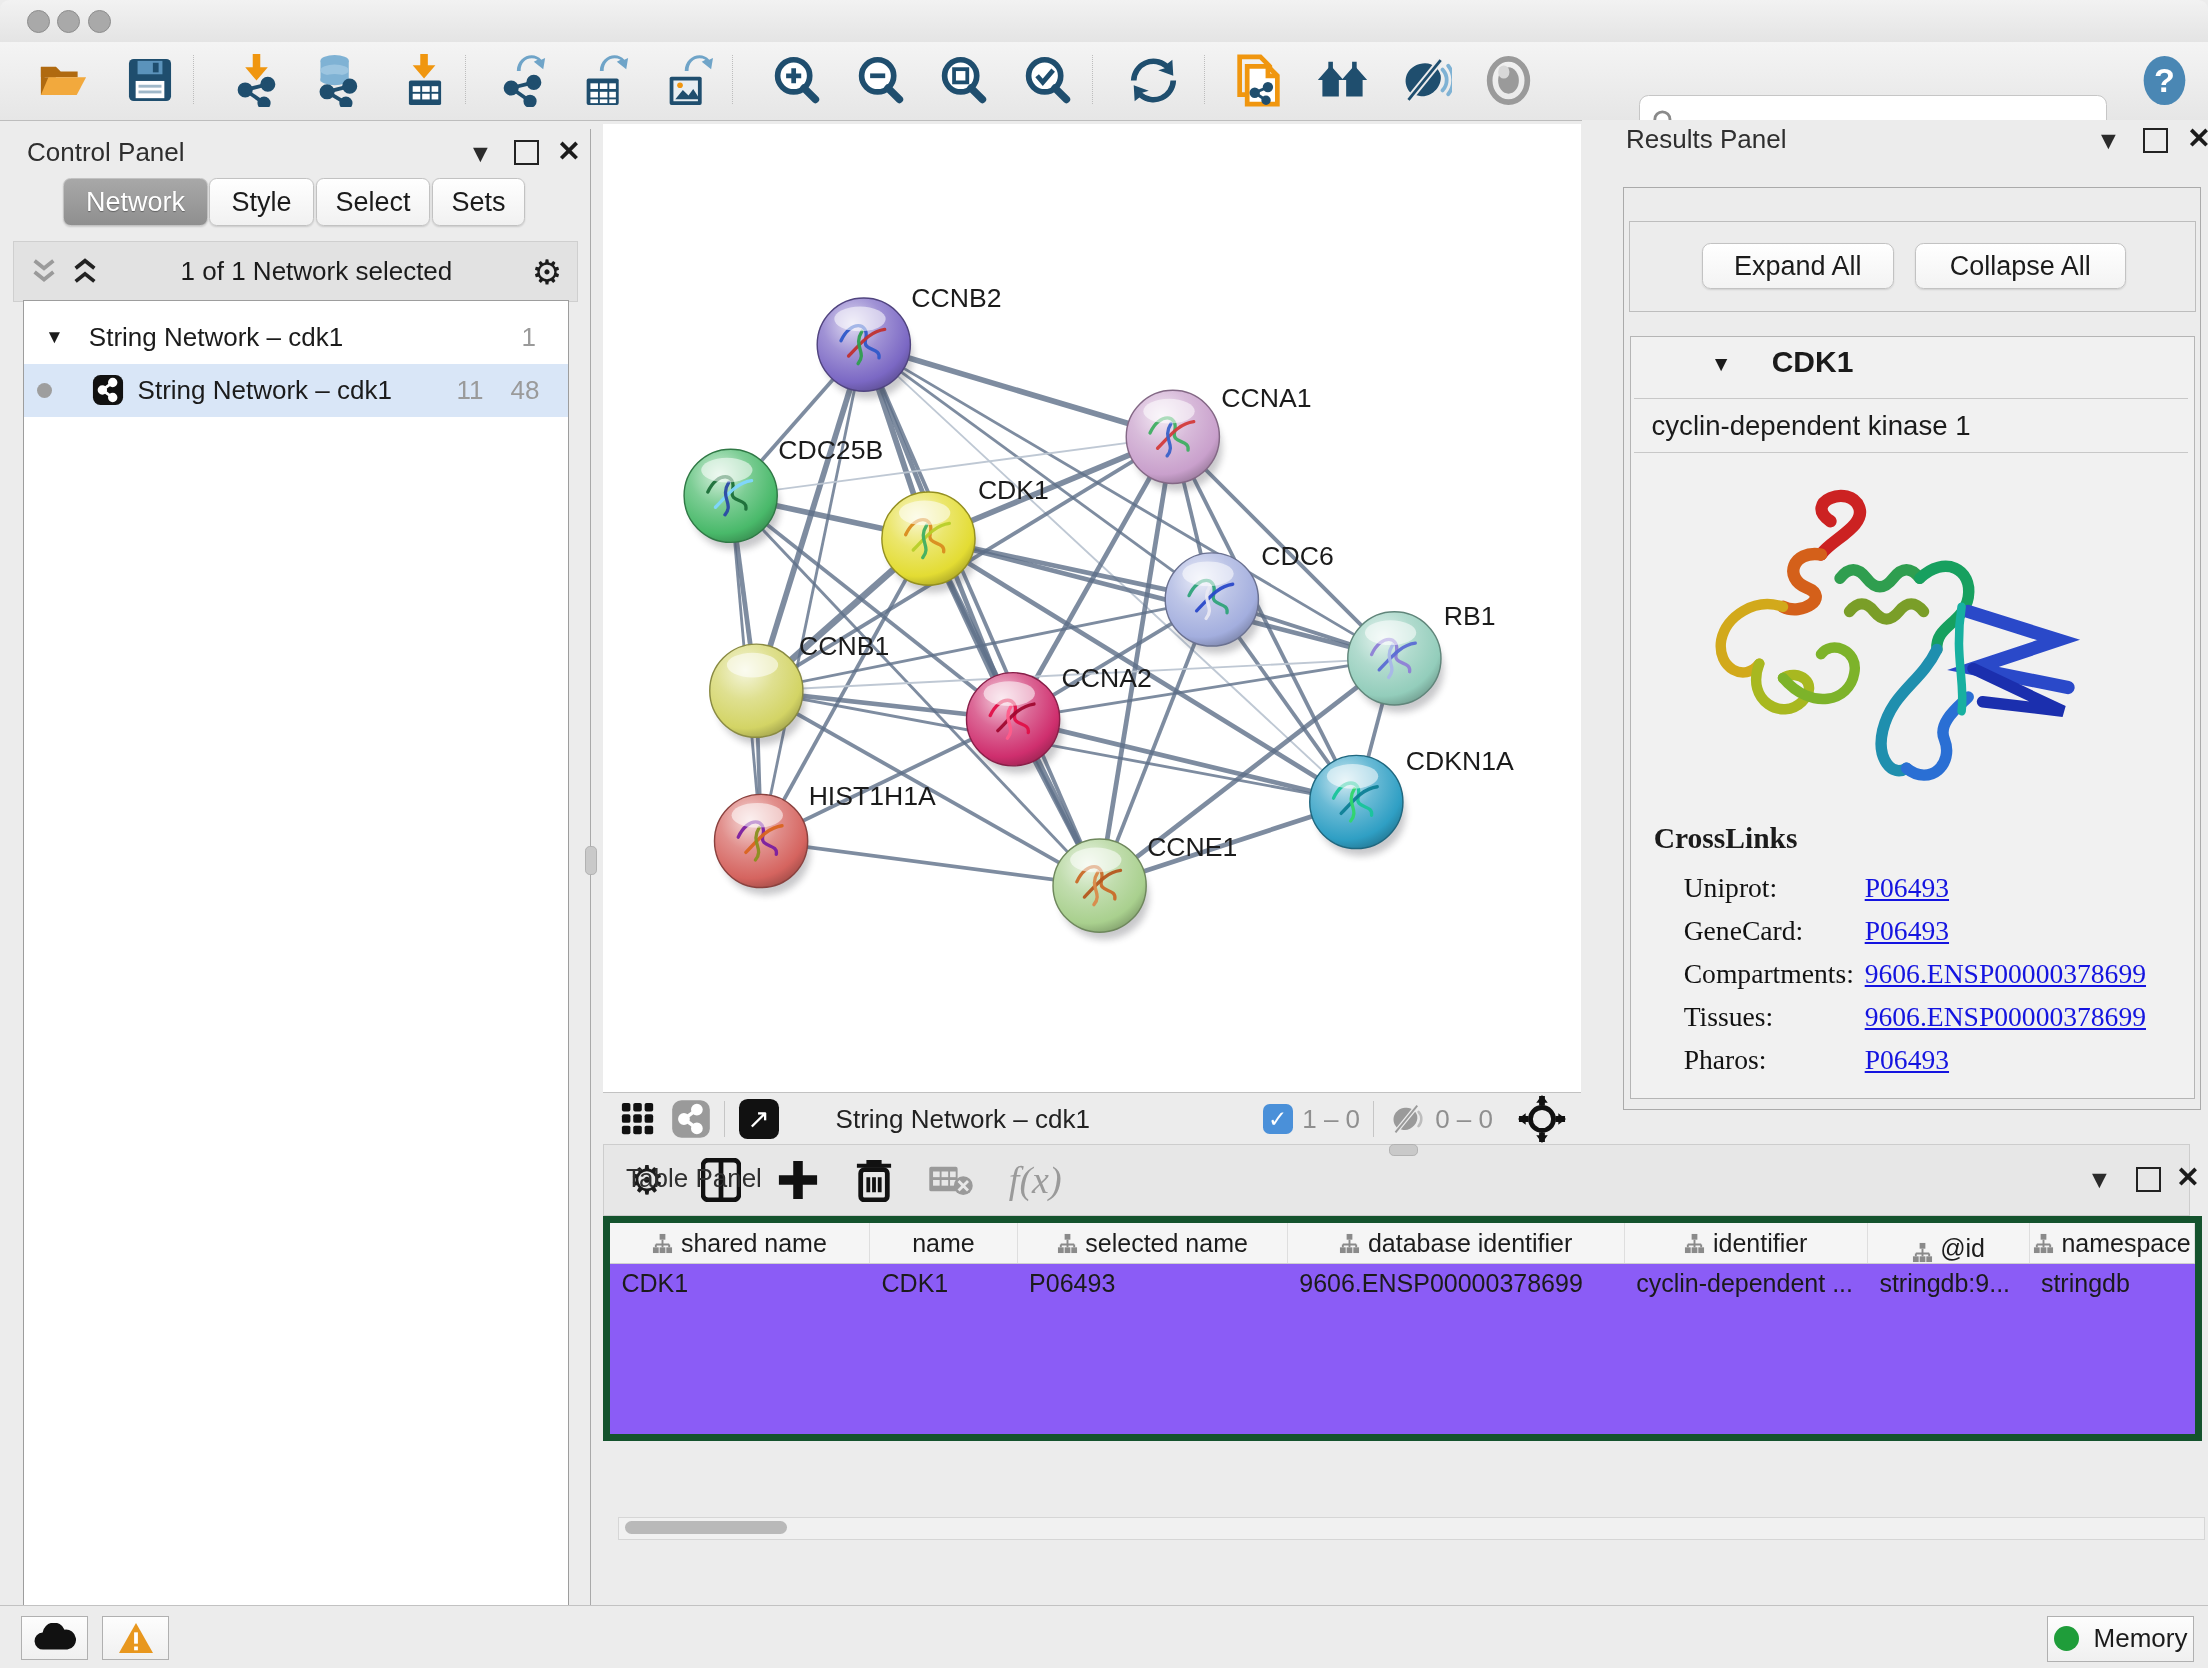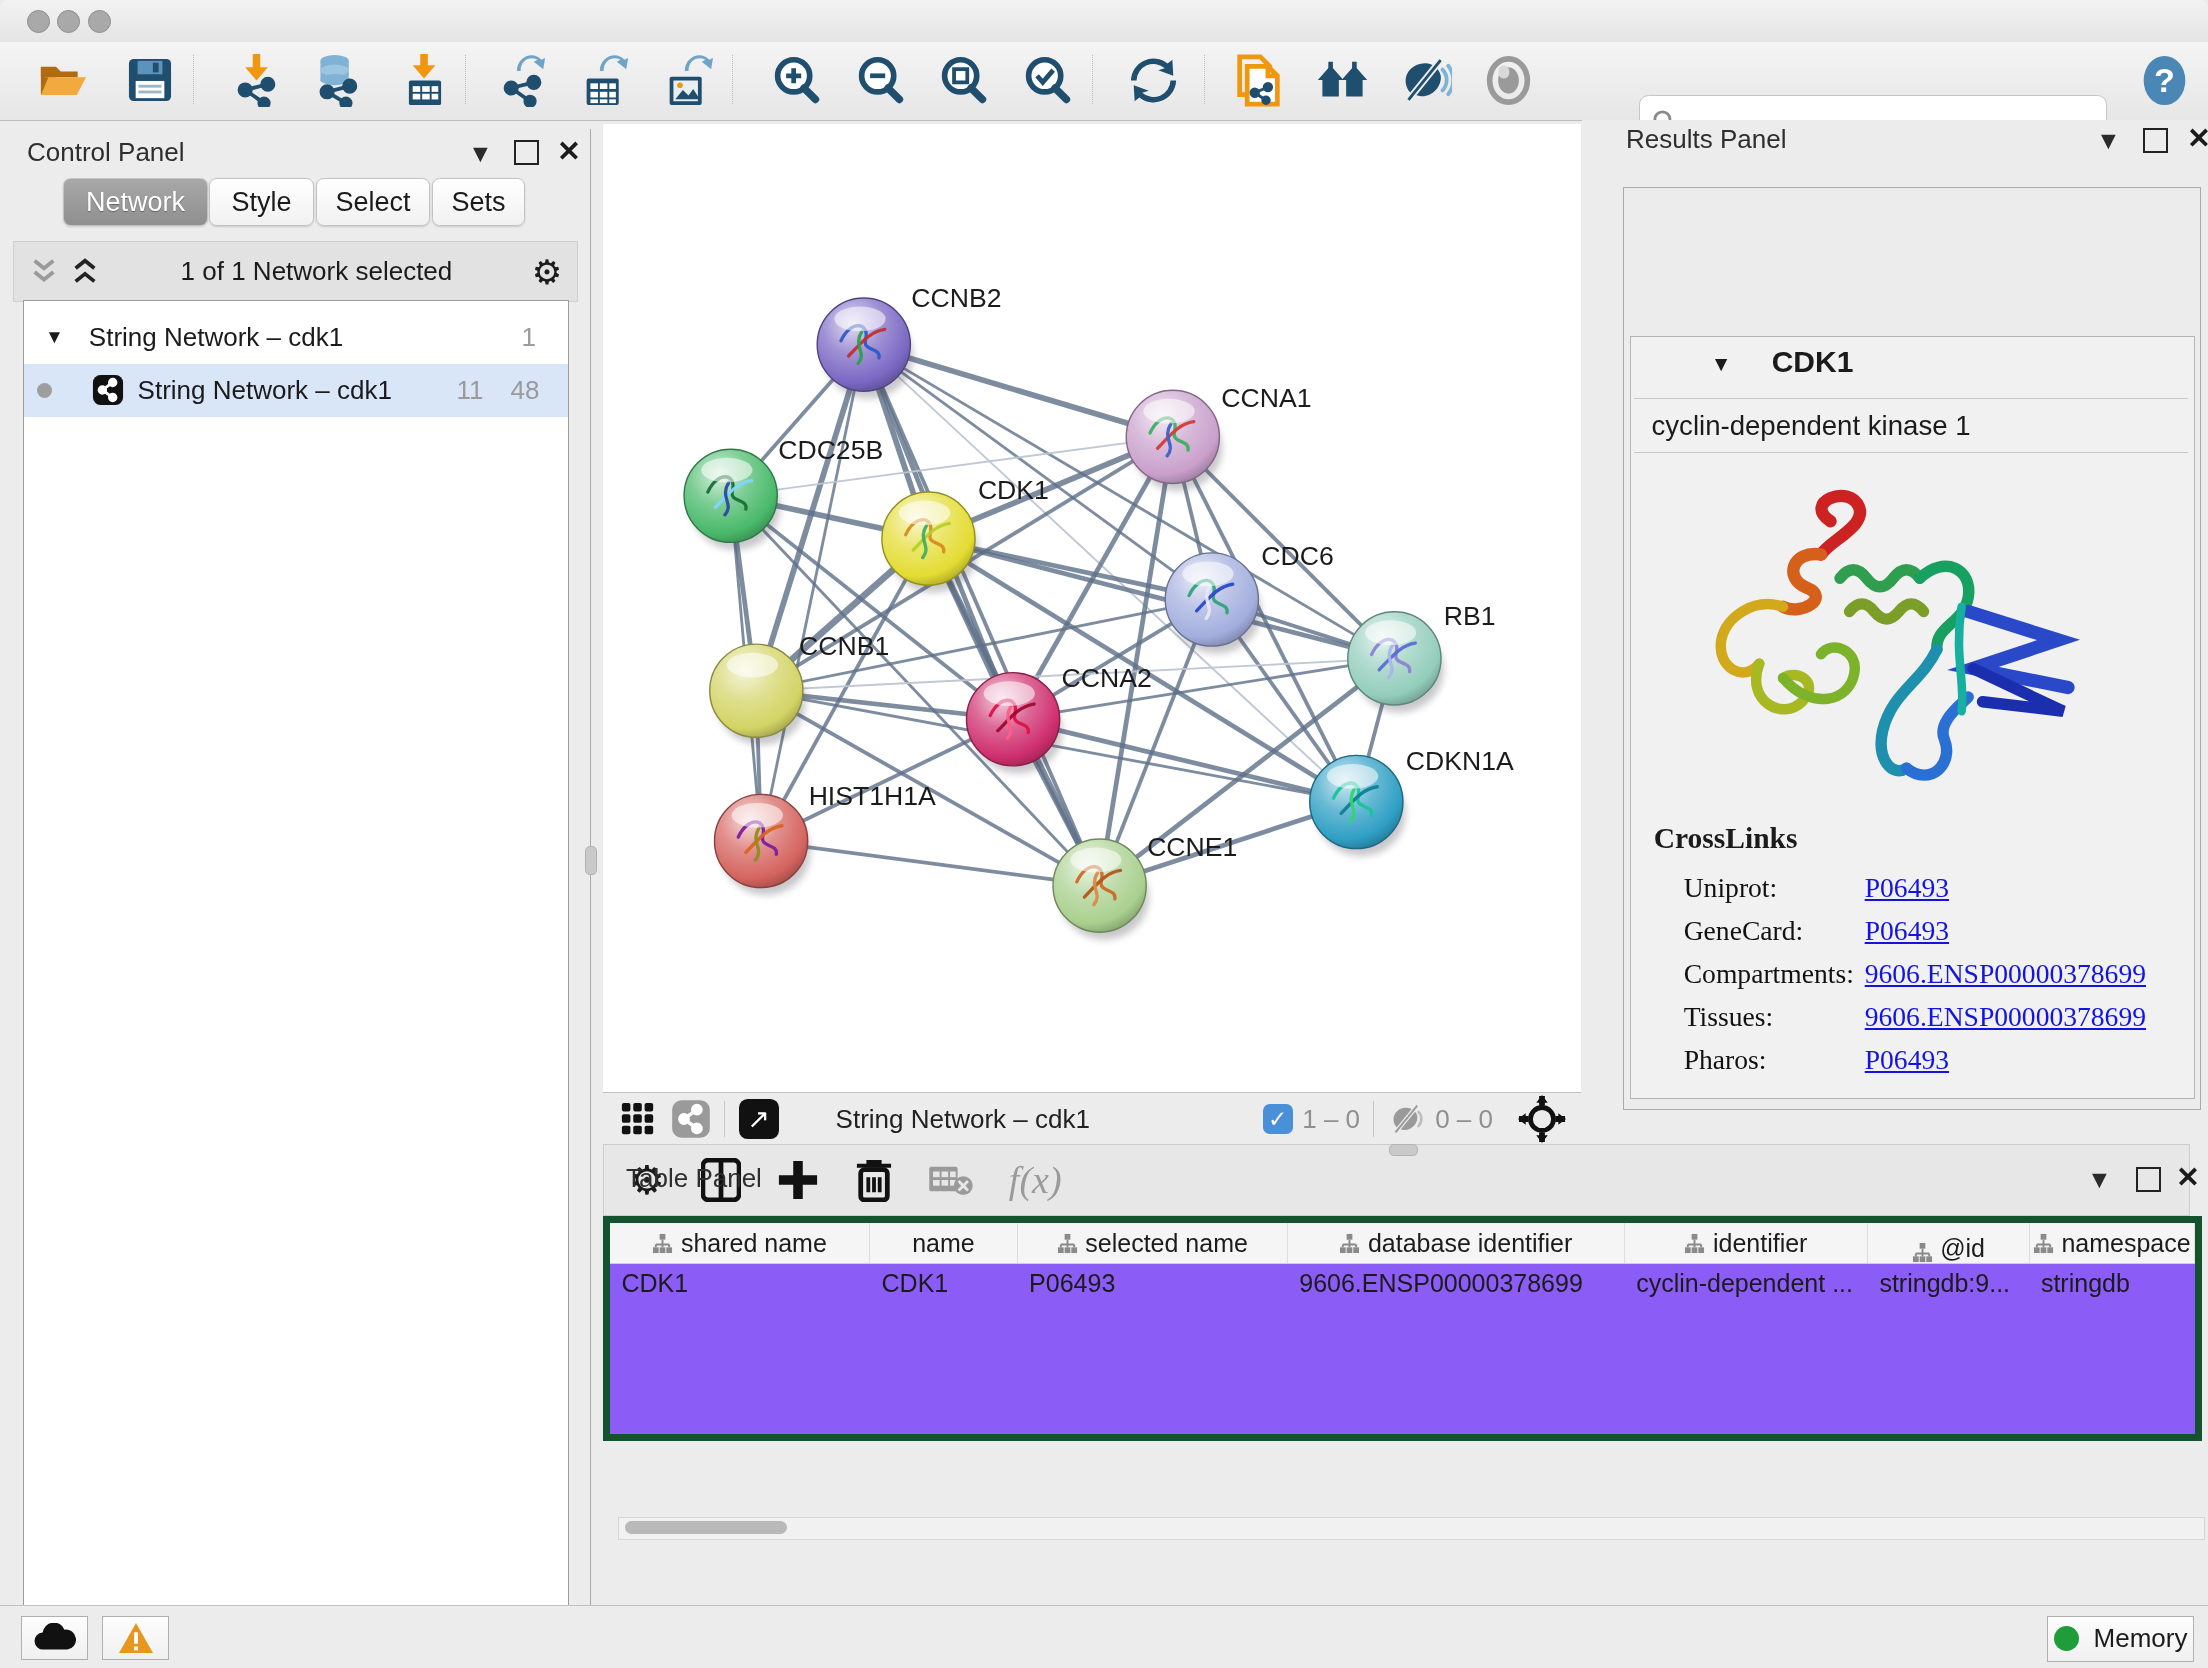--- a/index.html
+++ b/index.html
@@ -611,20 +611,24 @@
   </div>
 </div>
 
 <div id="results-panel" class="abs">
   <div class="abs panel-title" style="left:44px;top:3.8px">Results Panel</div>
   <div class="abs pctl" style="left:514px;top:5.7px">▼</div>
   <div class="abs" style="left:561px;top:7.6px;width:21px;height:21px;border:2.9px solid #222"></div>
   <div class="abs" style="left:605px;top:1.9px;font-size:28.5px;font-weight:bold">✕</div>
 
   <div id="rp-box" class="abs">
+    <div class="abs" style="left:0;top:28.5px;width:565px;height:89px;border:1px solid #bdbdbd;margin:4.8px">
+      <div class="rbtn abs" style="left:72px;top:21px;width:190px">Expand All</div>
+      <div class="rbtn abs" style="left:285px;top:21px;width:209px">Collapse All</div>
+    </div>
     <div id="cdk-box" class="abs">
       <span class="abs" style="left:80px;top:15px;font-size:21px">▼</span>
       <span class="abs" style="left:141px;top:7.6px;font-size:30px;font-weight:bold">CDK1</span>
       <div id="cdk-desc" class="abs">
         <span style="margin-left:17px">cyclin-dependent kinase 1</span>
       </div>
       <svg class="abs" style="left:57px;top:127px" width="418" height="352" viewBox="0 0 440 370">
         <g fill="none" stroke-linecap="round">
           <path d="M150 60 C120 40 170 20 180 45 C188 65 150 80 140 95" stroke="#cc2222" stroke-width="13"></path>
           <path d="M140 95 C110 90 100 120 125 130 C150 140 120 160 100 150" stroke="#d4601a" stroke-width="13"></path>

